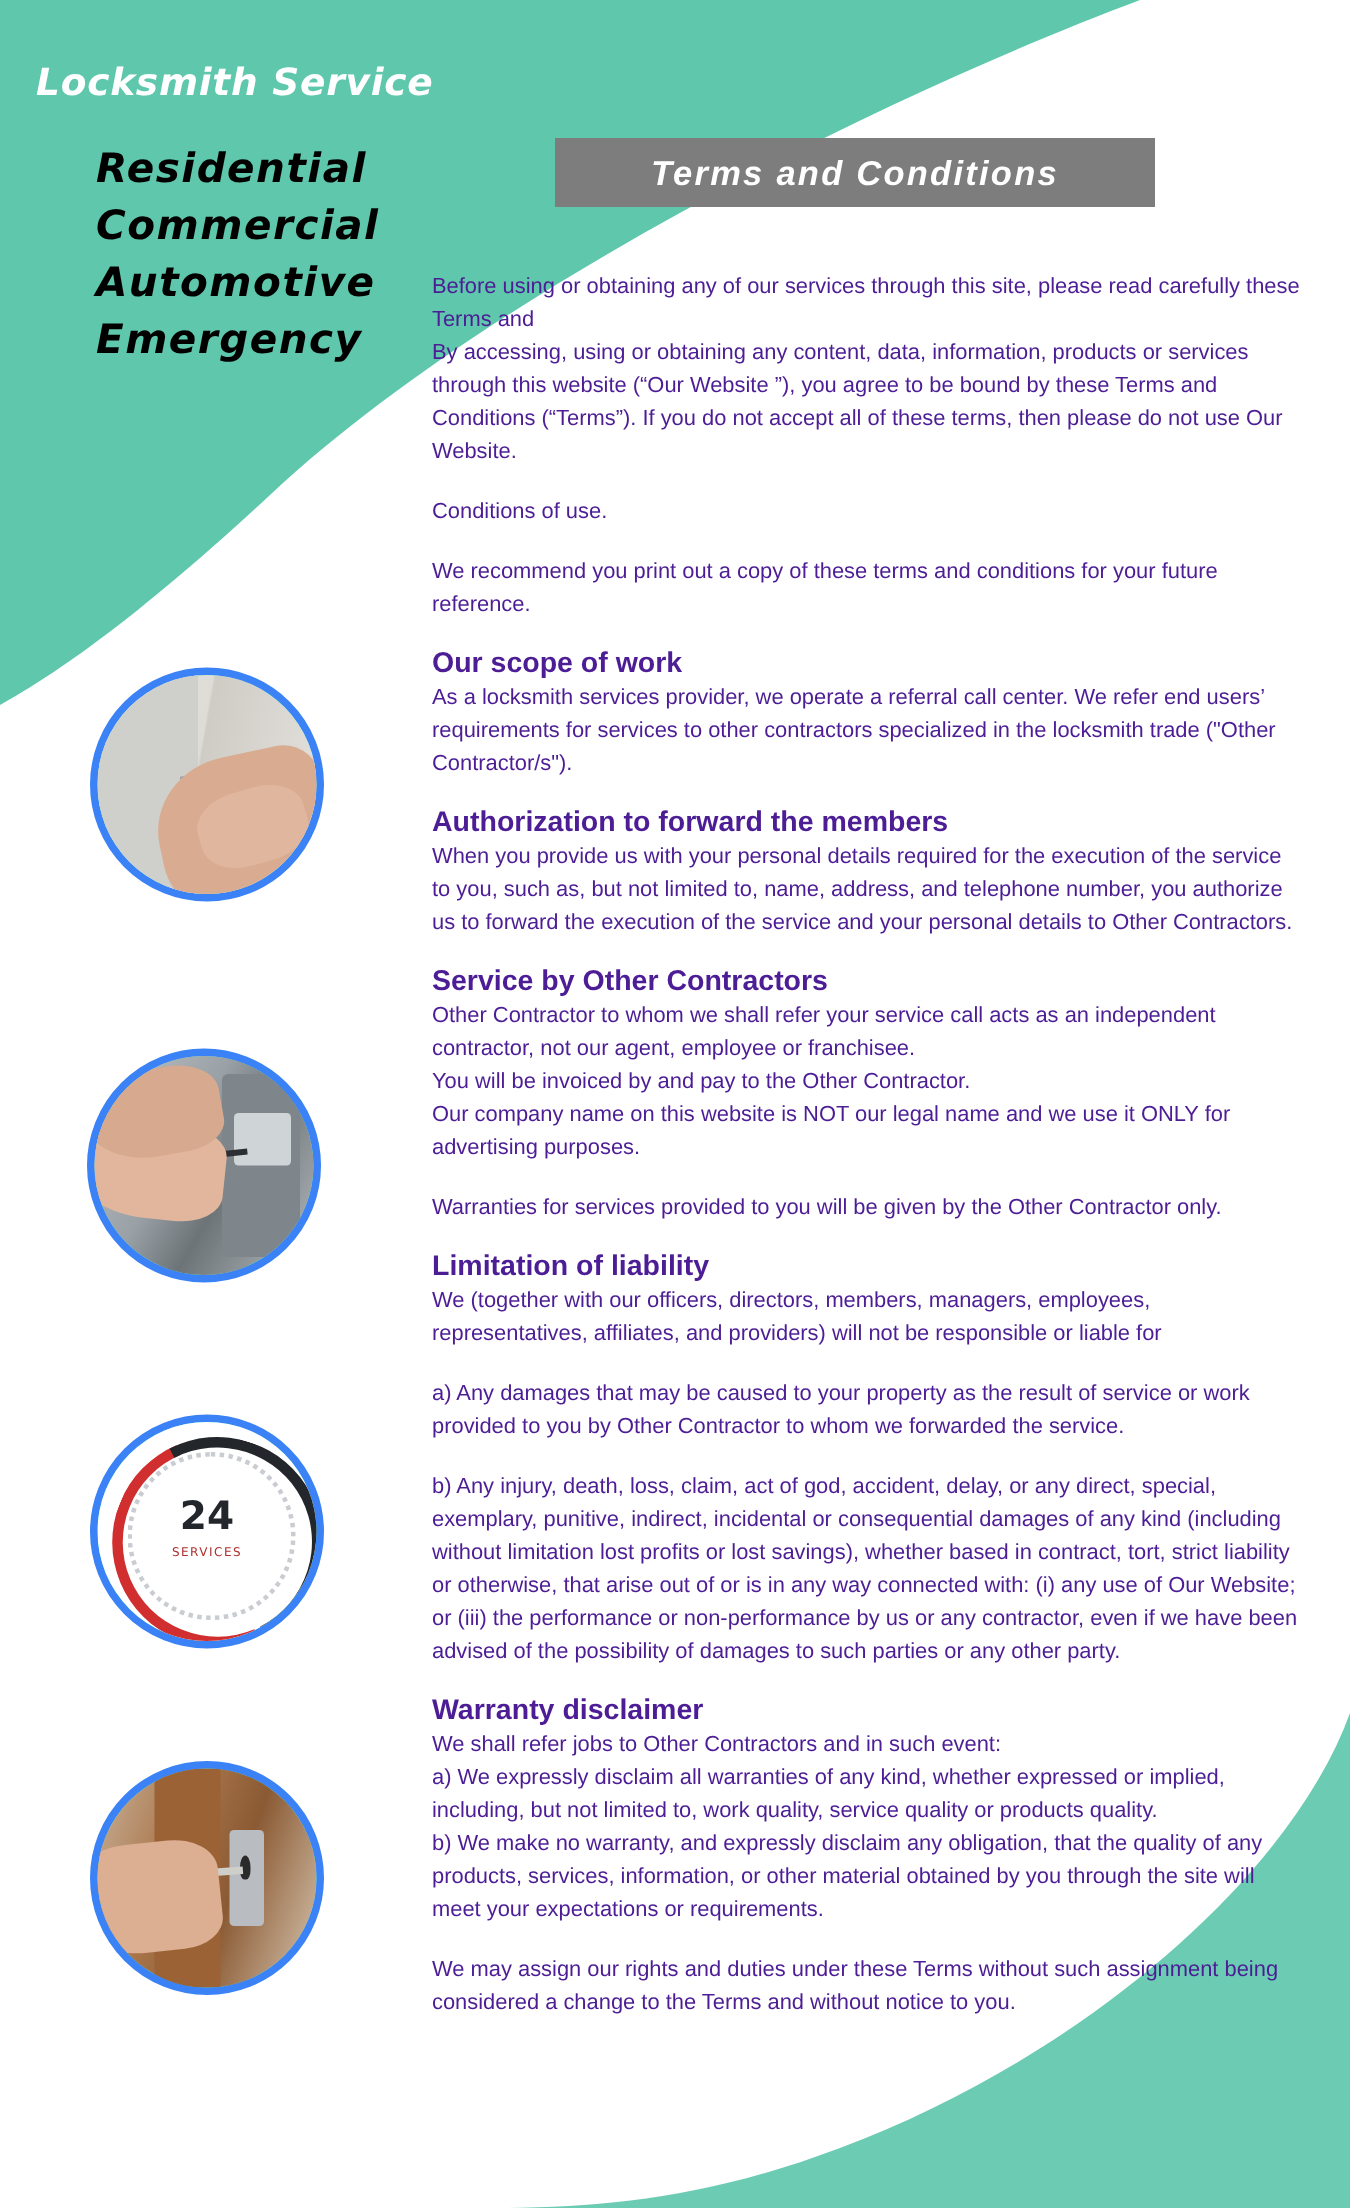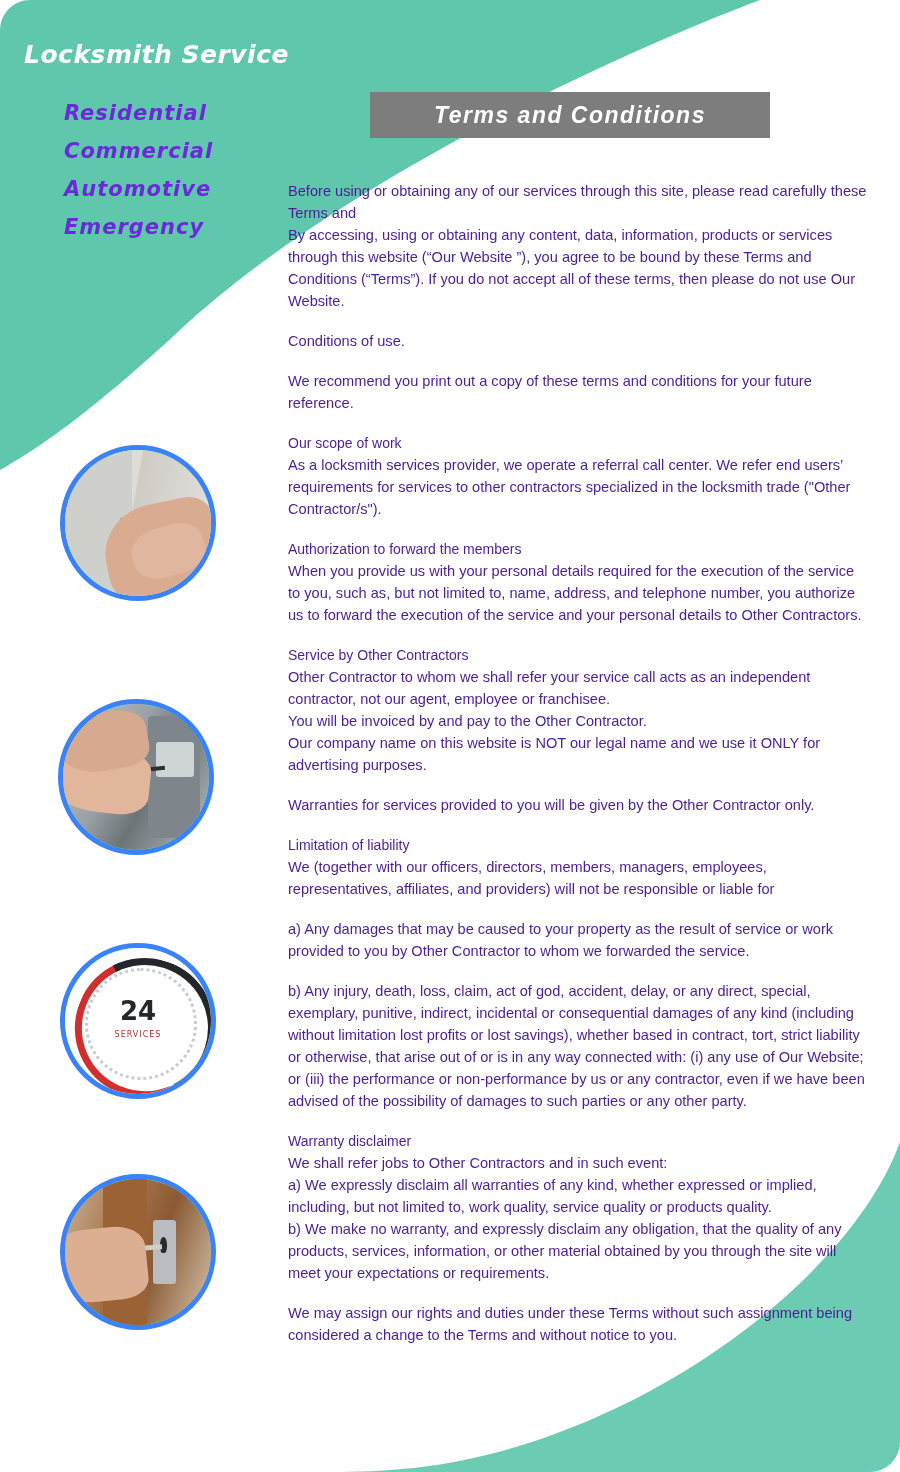--- a/index.html
+++ b/index.html
@@ -13,21 +13,20 @@
     font-family: "Liberation Sans", sans-serif;
     color: #1a1a1a;
     overflow: hidden;
   }
   .page {
     position: relative;
     width: 900px;
     height: 1472px;
     background: #ffffff;
     overflow: hidden;
-    border-radius: 30px;
   }
 
   
   .teal-top {
     position: absolute;
     left: 0;
     top: 0;
     width: 900px;
     height: 470px;
     pointer-events: none;
@@ -51,24 +50,24 @@
     font-weight: bold;
     font-style: italic;
     color: #ffffff;
     letter-spacing: 0.5px;
   }
   .services-list {
     position: absolute;
     left: 64px;
     top: 94px;
     font-family: "DejaVu Sans", sans-serif;
-    font-size: 21px;
+    font-size: 27px;
     font-weight: bold;
     font-style: italic;
-    color: #6d28d9;
+    color: #000000;
     line-height: 38px;
     letter-spacing: 1px;
   }
   .services-list div { white-space: nowrap; }
 
   .doc-title-box {
     position: absolute;
     left: 370px;
     top: 92px;
     width: 400px;
@@ -98,22 +97,22 @@
     color: #4c1d95;
   }
   .content p {
     margin: 0 0 18px 0;
   }
   .content p.tight {
     margin-bottom: 0;
   }
   .content h3 {
     margin: 0 0 0 0;
-    font-size: 14px;
-    font-weight: normal;
+    font-size: 19px;
+    font-weight: bold;
     line-height: 22px;
   }
 
   
   .photo {
     position: absolute;
     width: 146px;
     height: 146px;
     border-radius: 50%;
     border: 5px solid #3b82f6;

